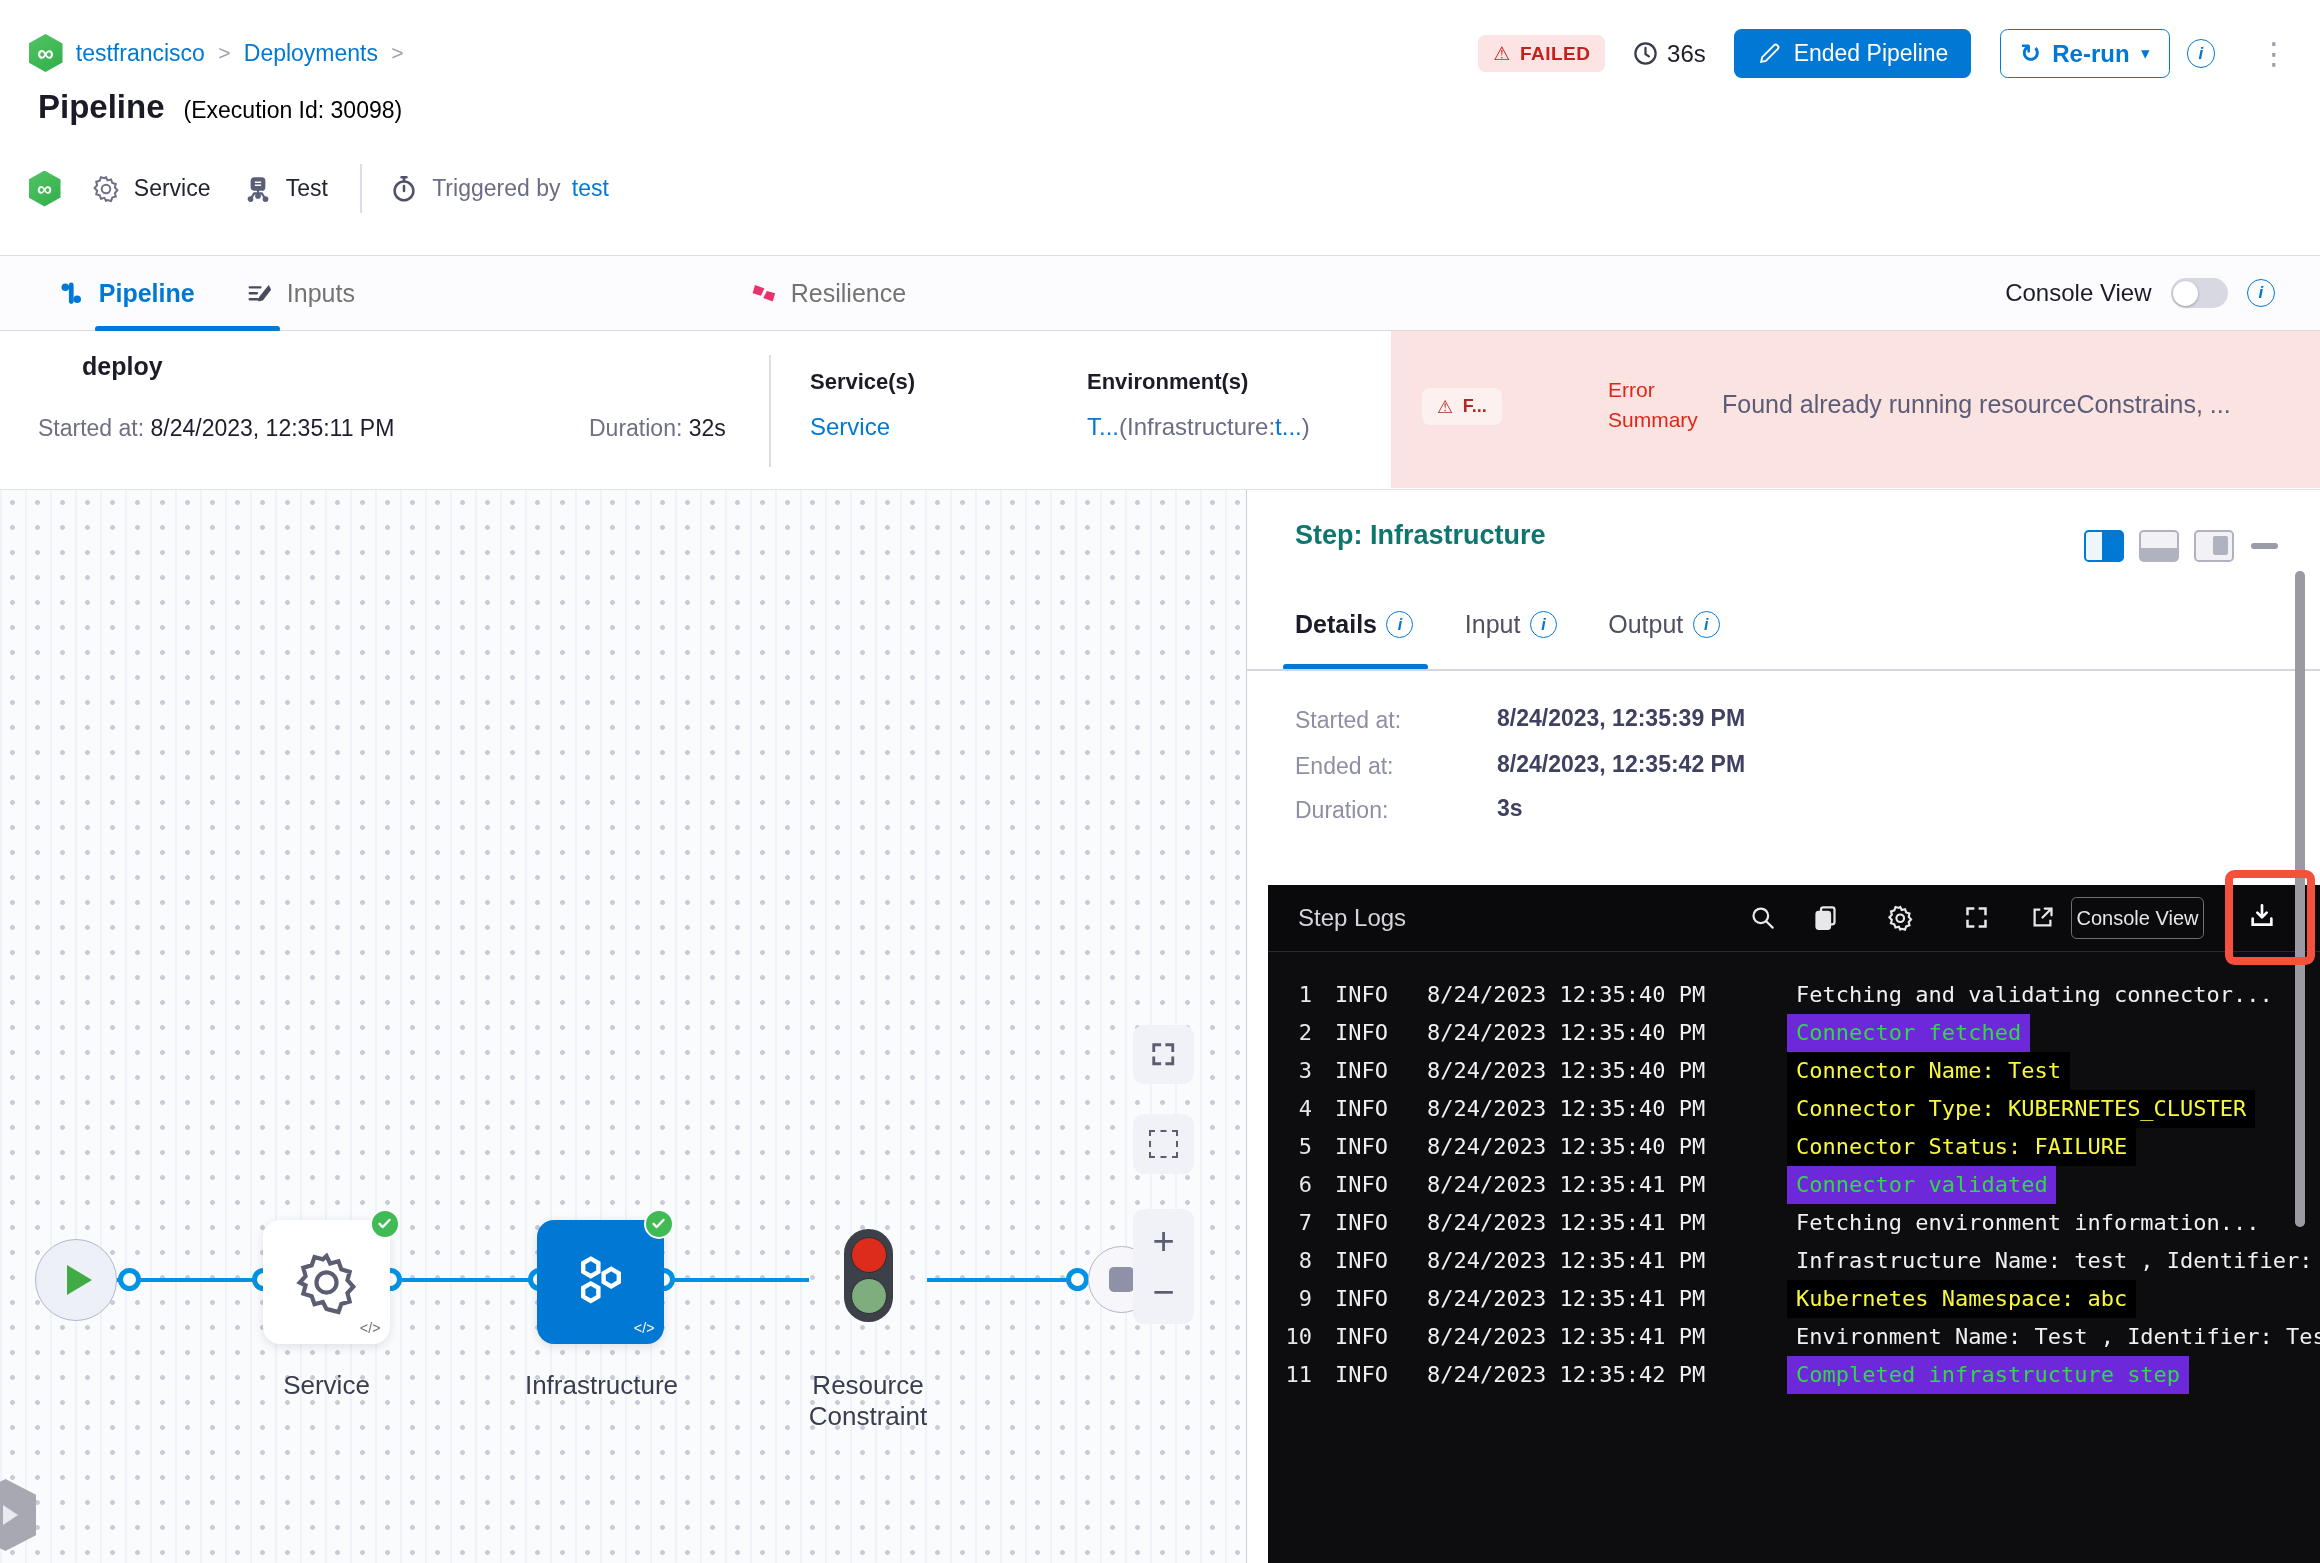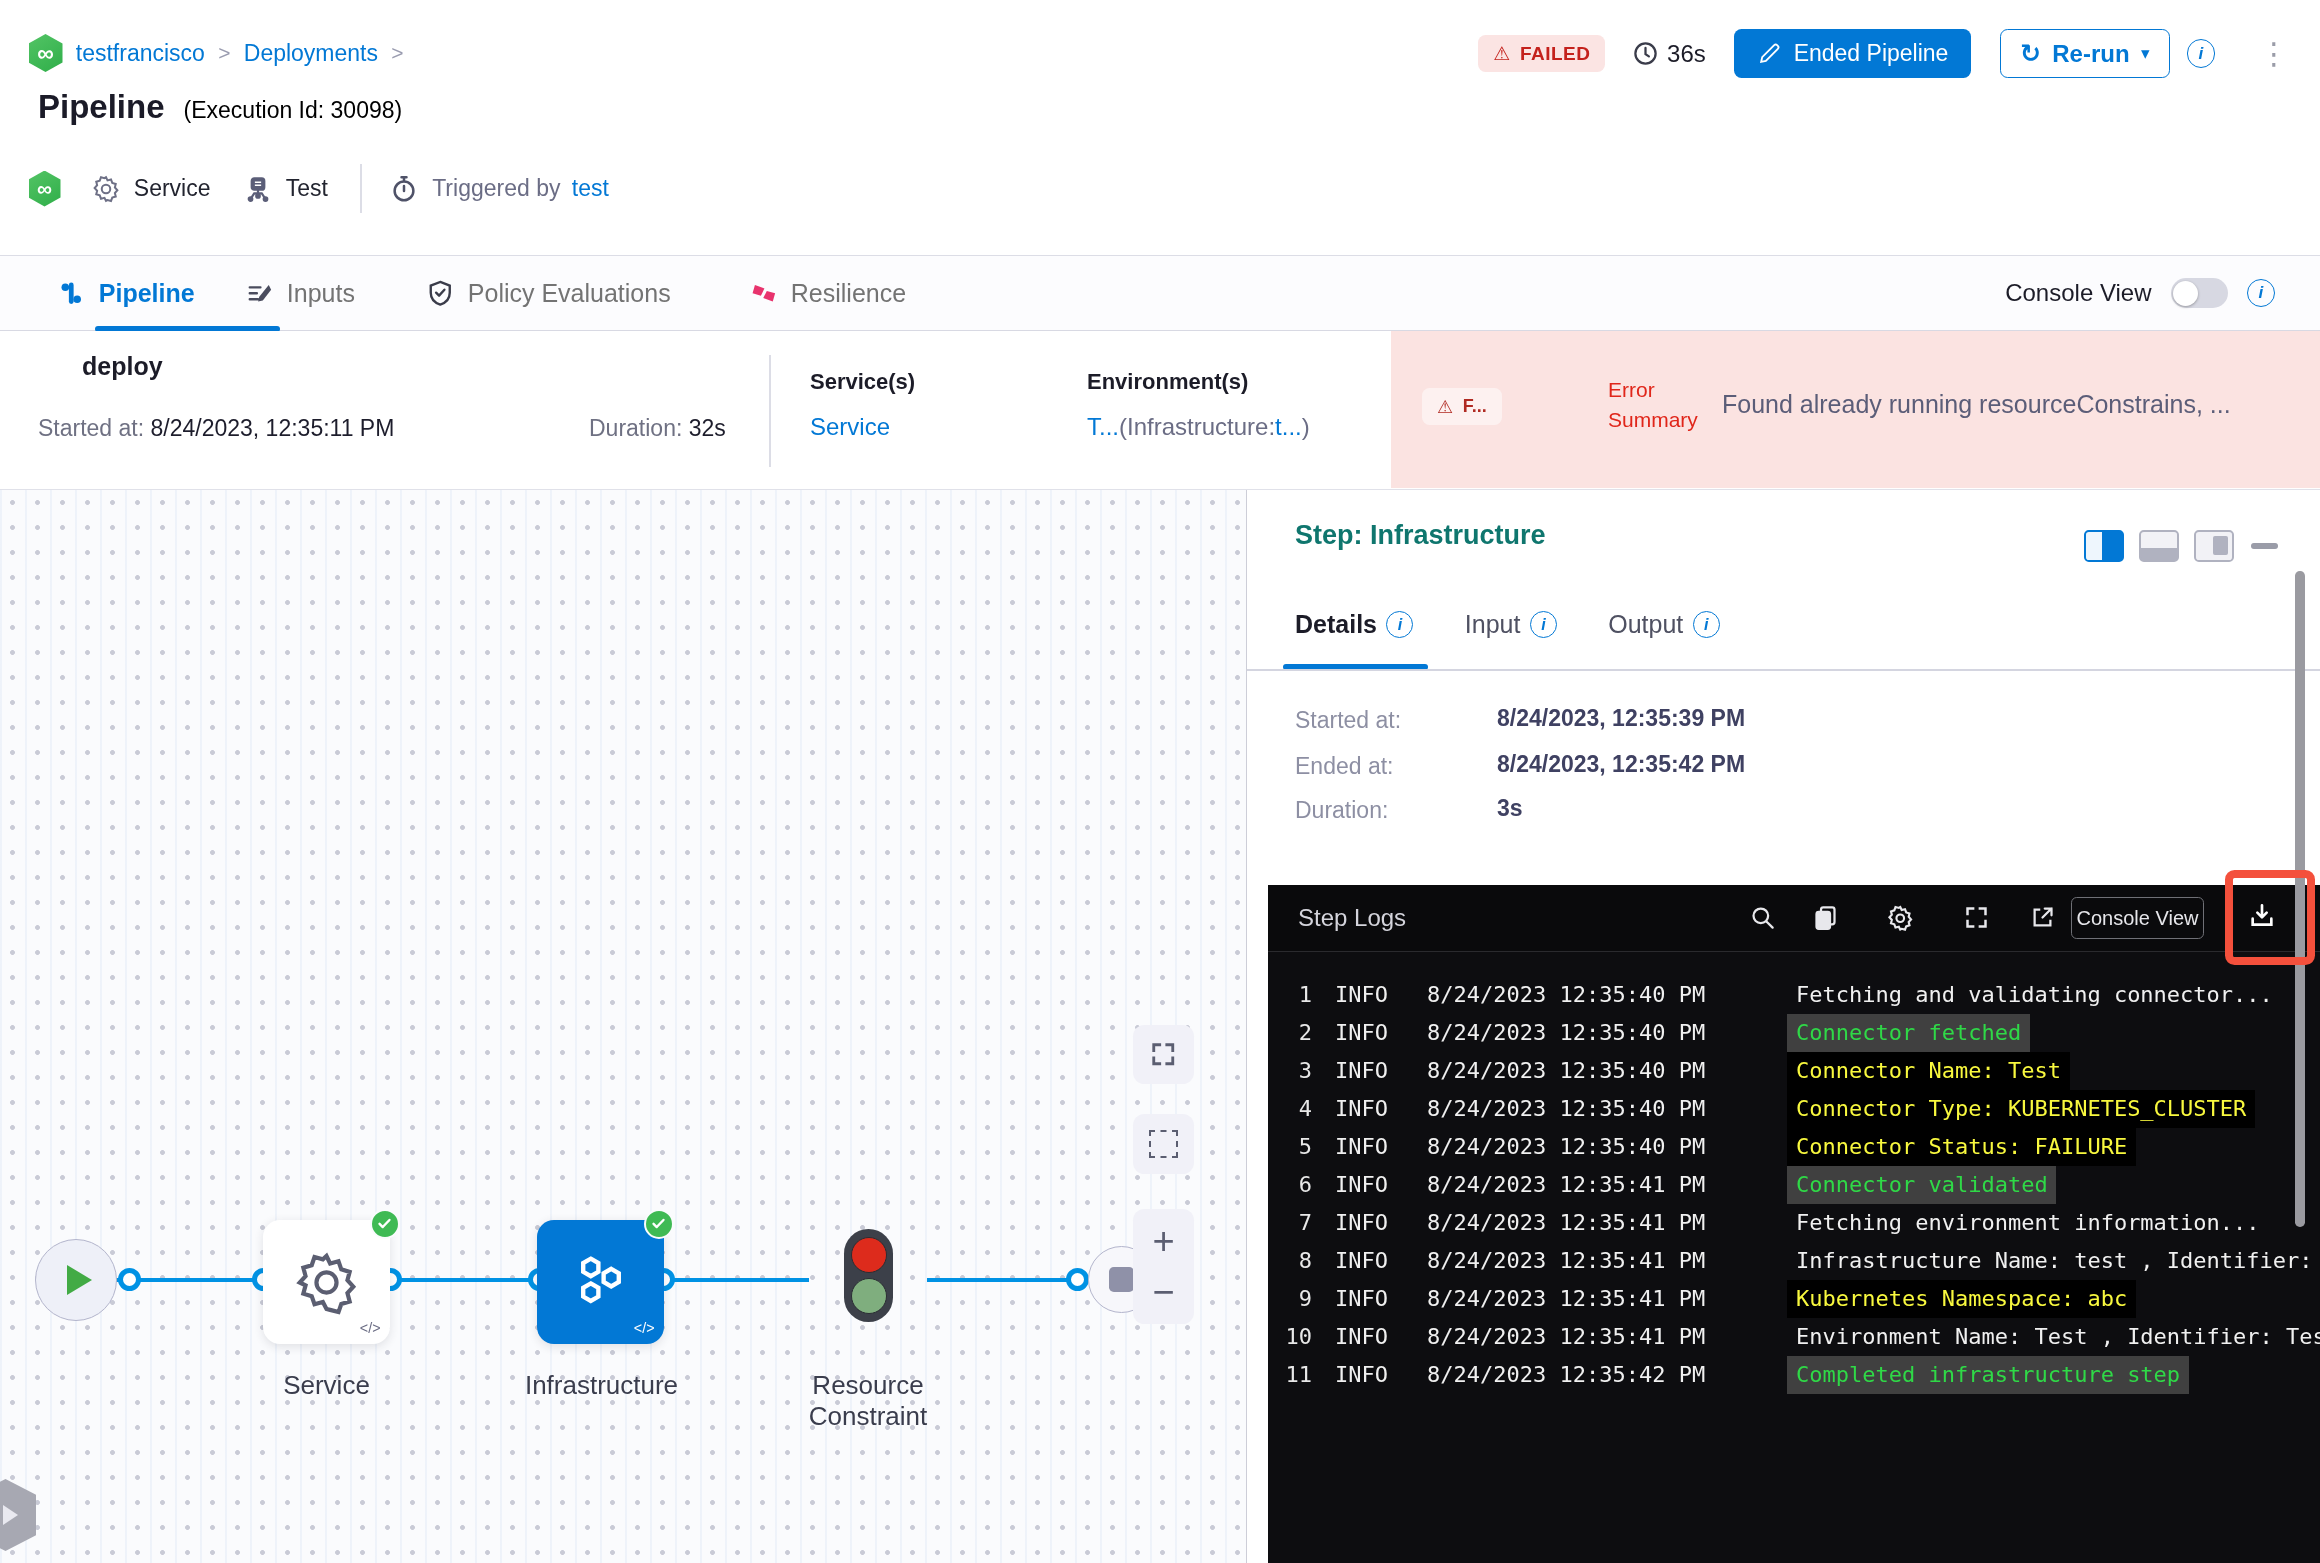--- a/index.html
+++ b/index.html
@@ -117,21 +117,21 @@
   .log-header { position:absolute; left:0; top:0; width:1054px; height:67px; background:#0a0a0c; border-bottom:1.9px solid #2a2a2e; }
   .log-title { position:absolute; left:30px; top:19px; font-size:24px; color:#d4d4dc; }
   .log-ic { position:absolute; top:19px; color:#e8e8ec; }
   .cv-btn { position:absolute; left:803px; top:12.4px; width:133px; height:42px; border:1.9px solid #6f7076; border-radius:5.7px; color:#e6e6ea; font-size:20px; display:flex; align-items:center; justify-content:center; background:transparent; font-family:inherit; }
   .log-rows { position:absolute; left:0; top:91px; width:1054px; }
   .log-row { position:relative; height:38px; line-height:38px; font-family:"DejaVu Sans Mono",monospace; font-size:22px; color:#f0f0f0; white-space:pre; }
   .log-row .ln { position:absolute; left:0; width:44px; text-align:right; color:#e8e8e8; }
   .log-row .lvl { position:absolute; left:67px; }
   .log-row .time { position:absolute; left:159px; }
   .log-row .msg { position:absolute; left:528px; }
-  .log-row[data-color="green"] .msg { color:#2fd947; background:#404040; padding:0 8.6px; margin-left:-8.6px; }
+  .log-row[data-color="green"] .msg { color:#2fd947; background:#6d28d9; padding:0 8.6px; margin-left:-8.6px; }
   .log-row[data-color="yellow"] .msg { color:#f8f83e; background:#000; padding:0 8.6px; margin-left:-8.6px; }
   .red-box { position:absolute; left:978px; top:380px; width:90px; height:95px; border:8.6px solid #f4503c; border-radius:9.5px; z-index:40; background:transparent; }
 
   svg { display:block; }
 </style>
 </head>
 <body>
 
 <div class="screen">
 
@@ -217,27 +217,20 @@
         </svg>
       <span>Pipeline</span>
       <span class="tab-underline"></span>
     </div>
     <div class="tab" style="left:245px">
       <svg width="28.5" height="28.5" viewBox="0 0 24 24" fill="none" stroke="#4a4c5e" stroke-width="2">
           <path d="M4 7h9M4 12h6M4 17h7" stroke-linecap="round"></path>
           <path d="M20 5l-8 10-1 4 4-1 7-9z" fill="#4a4c5e" stroke="none"></path>
         </svg>
       <span>Inputs</span>
-    </div>
-    <div class="tab" style="left:426px">
-      <svg width="28.5" height="28.5" viewBox="0 0 24 24" fill="none" stroke="#3a3c4a" stroke-width="2">
-          <path d="M12 2.5l8 3v6c0 5-3.5 8.5-8 10-4.5-1.5-8-5-8-10v-6l8-3z"></path>
-          <path d="M8.5 11.5l2.5 2.5 4.5-5" stroke-linecap="round" stroke-linejoin="round"></path>
-        </svg>
-      <span>Policy Evaluations</span>
     </div>
     <div class="tab" style="left:749px">
       <svg width="28.5" height="28.5" viewBox="0 0 24 24">
           <path d="M5 5l8 3-3 6-7-2z" fill="#e8336d"></path>
           <path d="M20 19l-8-3 3-6 7 2z" fill="#e8336d"></path>
         </svg>
       <span>Resilience</span>
     </div>
     <div class="cv-group">
       <span class="cv-label">Console View</span>

